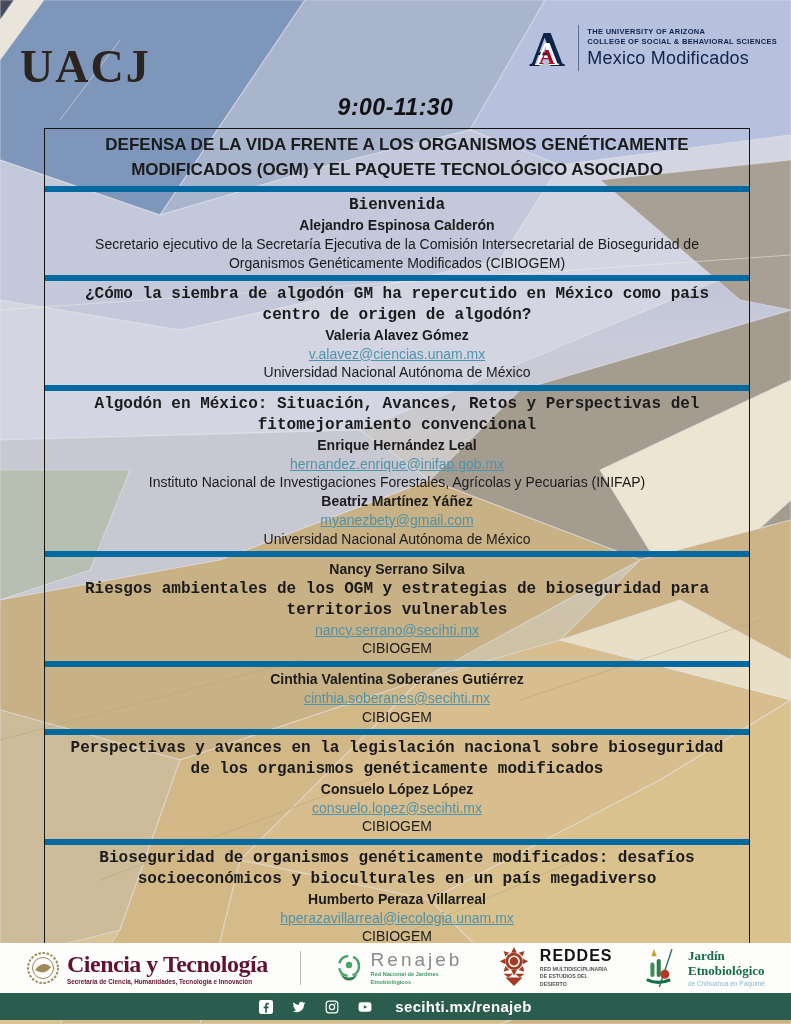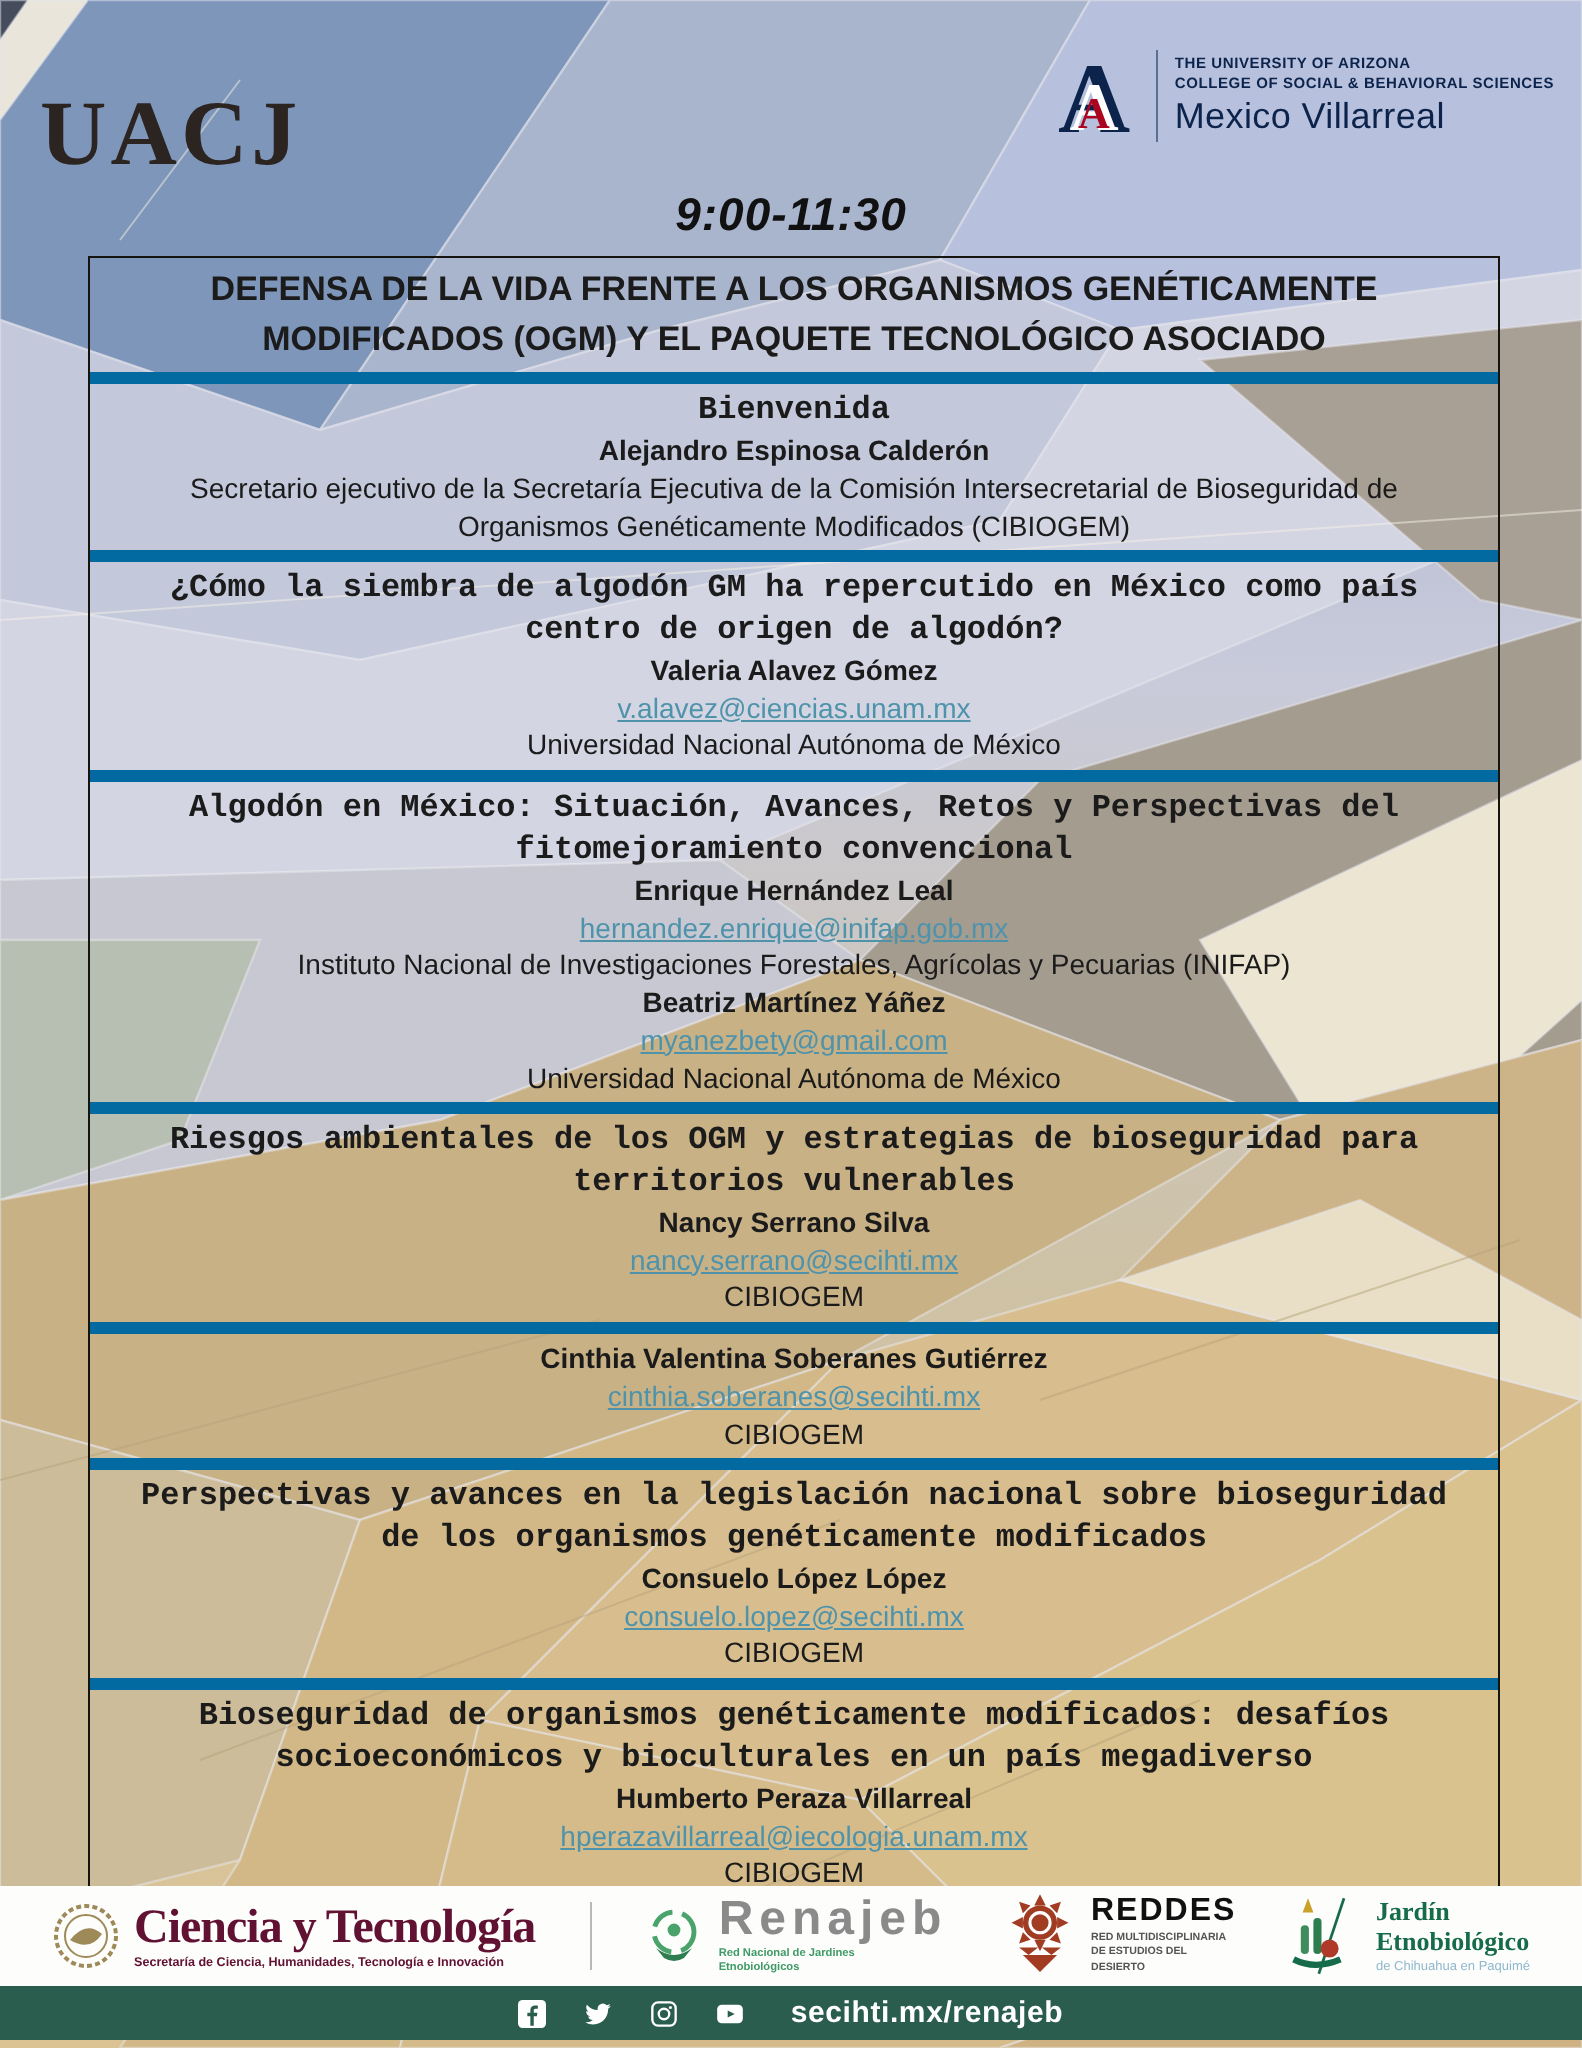--- a/index.html
+++ b/index.html
@@ -36,21 +36,21 @@
   .line.email{color:var(--email-link);text-decoration:underline;cursor:pointer;}
 
   
   .logo-strip{left:0;top:943px;width:791px;height:50px;background:#fdfdfc;
       display:flex;align-items:center;justify-content:space-between;padding:0 26px;}
   .logo{display:flex;align-items:center;gap:7px;}
   .cyt-name{font-family:"Liberation Serif",serif;font-weight:700;font-size:24px;
       color:var(--cyt-maroon);line-height:1;letter-spacing:-.5px;}
   .cyt-sub{font-size:6.3px;color:var(--cyt-maroon);font-weight:700;margin-top:2px;}
   .strip-divider{width:1px;height:34px;background:#b9b9b9;}
-  .renajeb-name{font-size:24px;font-weight:700;color:#8a8a8a;letter-spacing:3px;line-height:1;}
+  .renajeb-name{font-size:19px;font-weight:400;color:#8a8a8a;letter-spacing:3px;line-height:1;}
   .renajeb-sub{font-size:5.6px;color:#3e9a66;font-weight:700;margin-top:2px;line-height:1.3;}
   .reddes-name{font-size:16px;font-weight:800;color:#111;letter-spacing:1px;line-height:1;}
   .reddes-sub{font-size:5.3px;color:#555;font-weight:700;margin-top:2px;line-height:1.35;width:70px;}
   .jardin-name{font-family:"Liberation Serif",serif;font-size:13px;font-weight:700;
       color:var(--jardin-green);line-height:1.15;}
   .jardin-sub{font-size:6.5px;color:#8fb7cd;margin-top:1px;}
 
   
   .green-bar{left:0;top:993px;width:791px;height:27px;background:var(--bar-green);
       display:flex;align-items:center;justify-content:center;gap:19px;}
@@ -108,21 +108,21 @@
   <div class="layer ua-block">
     <svg width="46" height="48" viewBox="0 0 46 48">
       <text x="23" y="42" text-anchor="middle" font-family="Liberation Serif,serif" font-weight="bold" font-size="50" fill="#0c234b">A</text>
       <text x="23" y="41" text-anchor="middle" font-family="Liberation Serif,serif" font-weight="bold" font-size="34" fill="#ffffff">A</text>
       <text x="23" y="40" text-anchor="middle" font-family="Liberation Serif,serif" font-weight="bold" font-size="22" fill="#ab0520">A</text>
     </svg>
     <div class="ua-divider"></div>
     <div class="ua-text">
       <div class="ua-line-sm">THE UNIVERSITY OF ARIZONA</div>
       <div class="ua-line-sm">COLLEGE OF SOCIAL &amp; BEHAVIORAL SCIENCES</div>
-      <div class="ua-line-lg">Mexico Villarreal</div>
+      <div class="ua-line-lg">Mexico Modificados</div>
     </div>
   </div>
 
   <div class="layer time">9:00-11:30</div>
 
   <div class="layer ptable">
     <div class="trow thead">DEFENSA DE LA VIDA FRENTE A LOS ORGANISMOS GENÉTICAMENTE MODIFICADOS (OGM) Y EL PAQUETE TECNOLÓGICO ASOCIADO</div>
     <div>
         <div class="trow">
           <div class="line title">Bienvenida</div>
@@ -138,22 +138,22 @@
         <div class="trow">
           <div class="line title">Algodón en México: Situación, Avances, Retos y Perspectivas del fitomejoramiento convencional</div>
           <div class="line name">Enrique Hernández Leal</div>
           <a class="line email">hernandez.enrique@inifap.gob.mx</a>
           <div class="line affil">Instituto Nacional de Investigaciones Forestales, Agrícolas y Pecuarias (INIFAP)</div>
           <div class="line name">Beatriz Martínez Yáñez</div>
           <a class="line email">myanezbety@gmail.com</a>
           <div class="line affil">Universidad Nacional Autónoma de México</div>
         </div>
         <div class="trow">
+          <div class="line name">Nancy Serrano Silva</div>
           <div class="line title">Riesgos ambientales de los OGM y estrategias de bioseguridad para territorios vulnerables</div>
-          <div class="line name">Nancy Serrano Silva</div>
           <a class="line email">nancy.serrano@secihti.mx</a>
           <div class="line affil">CIBIOGEM</div>
         </div>
         <div class="trow">
           <div class="line name">Cinthia Valentina Soberanes Gutiérrez</div>
           <a class="line email">cinthia.soberanes@secihti.mx</a>
           <div class="line affil">CIBIOGEM</div>
         </div>
         <div class="trow">
           <div class="line title">Perspectivas y avances en la legislación nacional sobre bioseguridad de los organismos genéticamente modificados</div>

